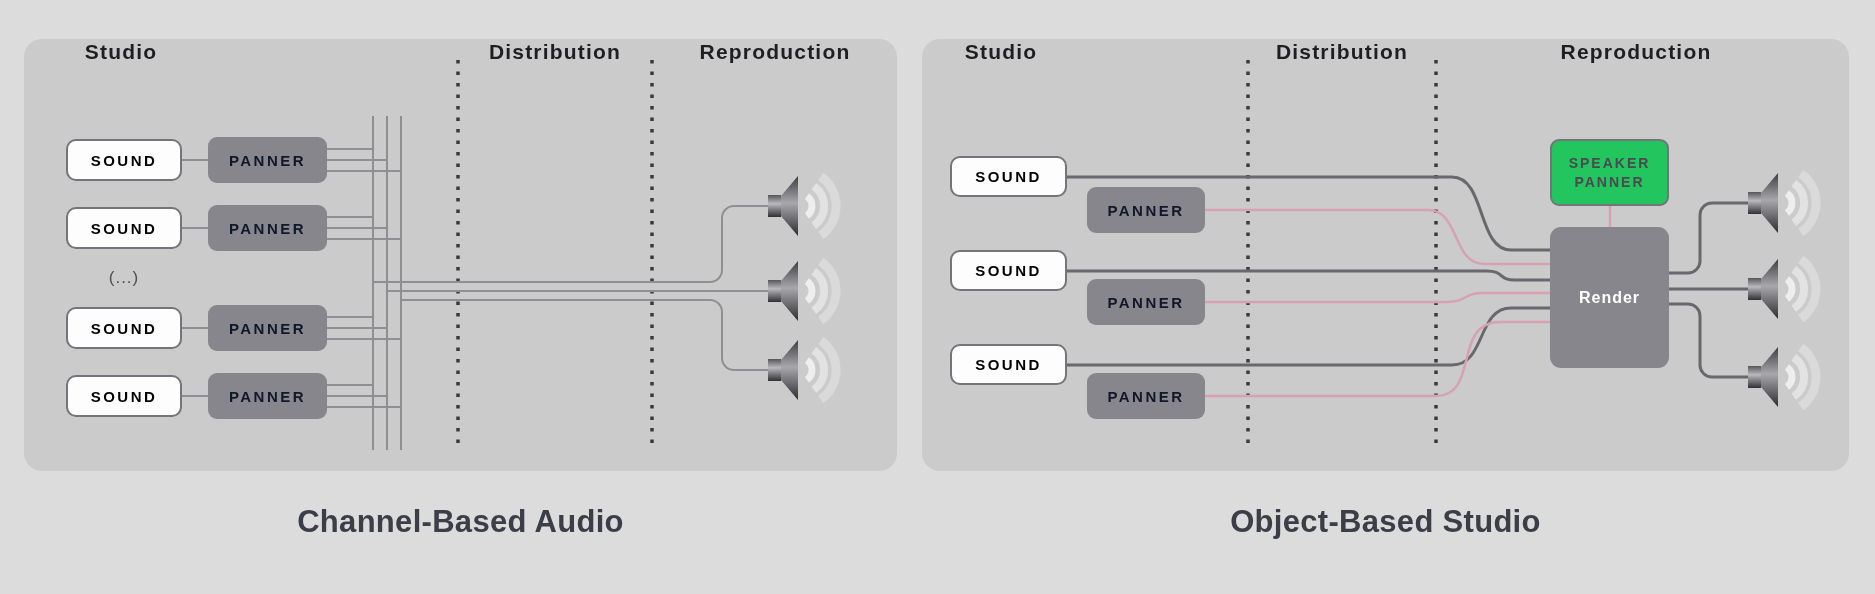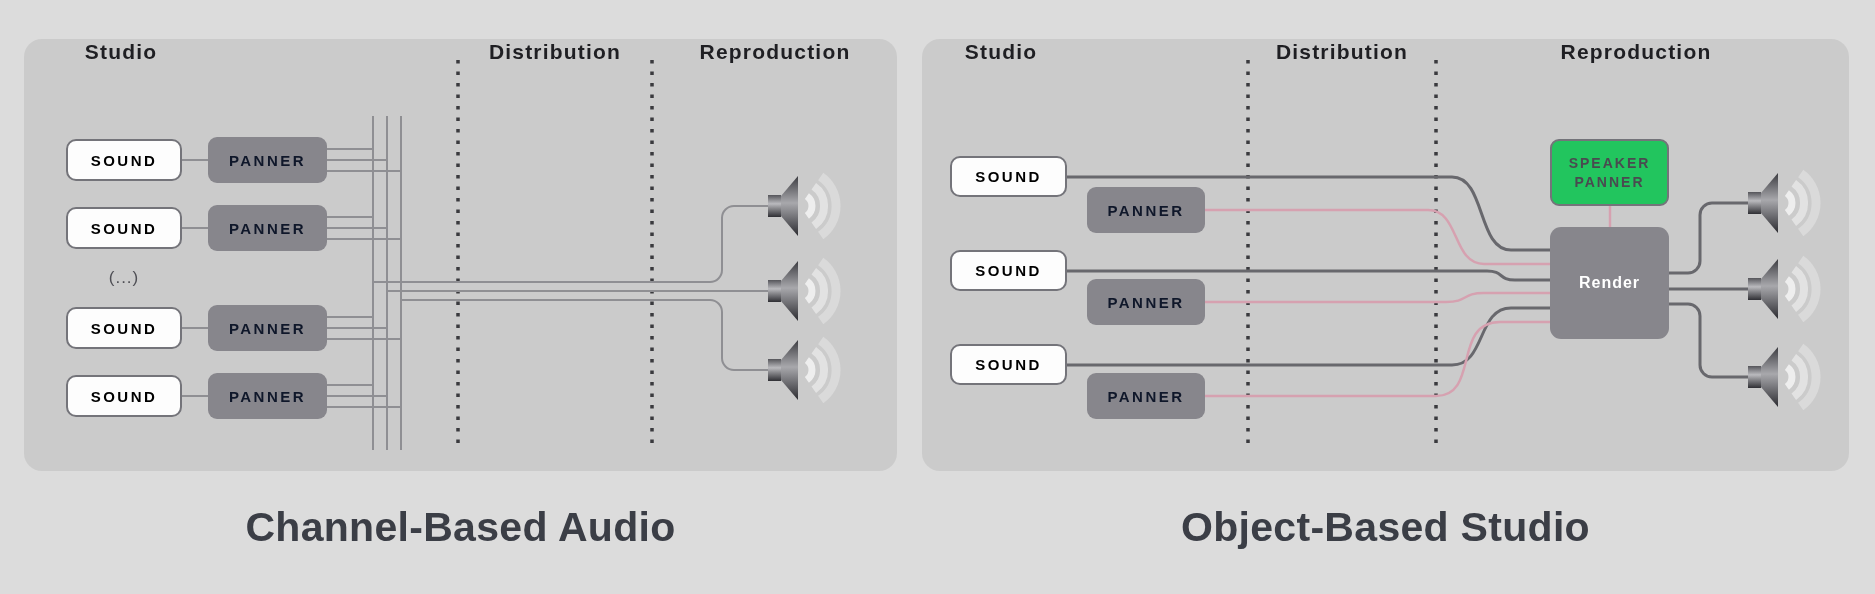--- a/index.html
+++ b/index.html
@@ -42,28 +42,28 @@
   }
   .speaker-layout-box{
     position:absolute;z-index:3;box-sizing:border-box;
     left:1550px;top:139px;width:119px;height:67px;
     background:#22c55e;border:2px solid #74747a;border-radius:9px;
     display:flex;flex-direction:column;align-items:center;justify-content:center;
     font-size:14px;font-weight:600;letter-spacing:2px;color:#4a4a50;line-height:19px;
   }
   .render-box{
     position:absolute;z-index:3;box-sizing:border-box;
-    left:1550px;top:227px;width:119px;height:112px;
+    left:1550px;top:227px;width:119px;height:141px;
     background:#87868c;border-radius:11px;
     display:flex;align-items:center;justify-content:center;
     font-size:16px;font-weight:600;letter-spacing:1px;color:#ffffff;
   }
   .title{
     position:absolute;top:504px;z-index:3;text-align:center;
-    font-size:41px;font-weight:bold;color:#3b3e46;letter-spacing:0.3px;
+    font-size:31px;font-weight:bold;color:#3b3e46;letter-spacing:0.3px;
   }
   .title.left{left:24px;width:873px;}
   .title.right{left:922px;width:927px;}
 </style>
 </head>
 <body>
 
 <div class="panel left"></div>
 <div class="panel right"></div>
 

